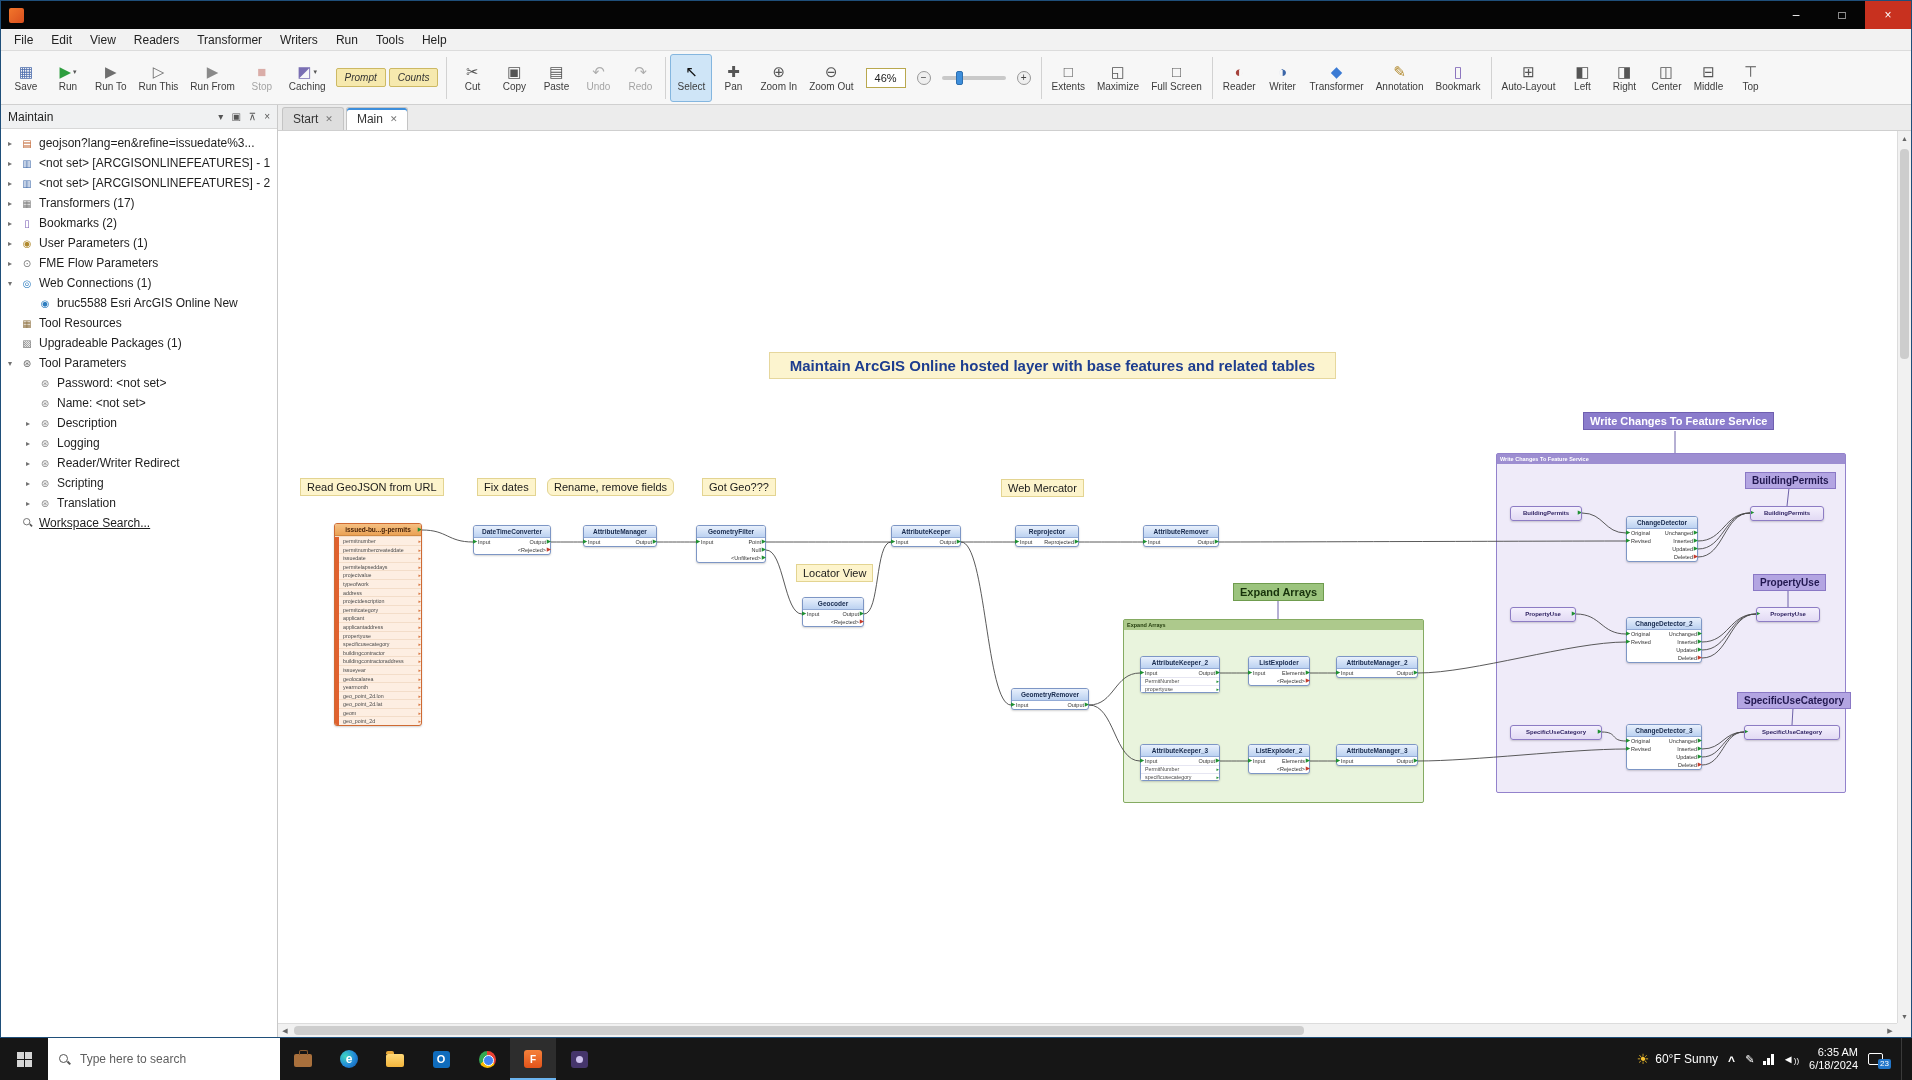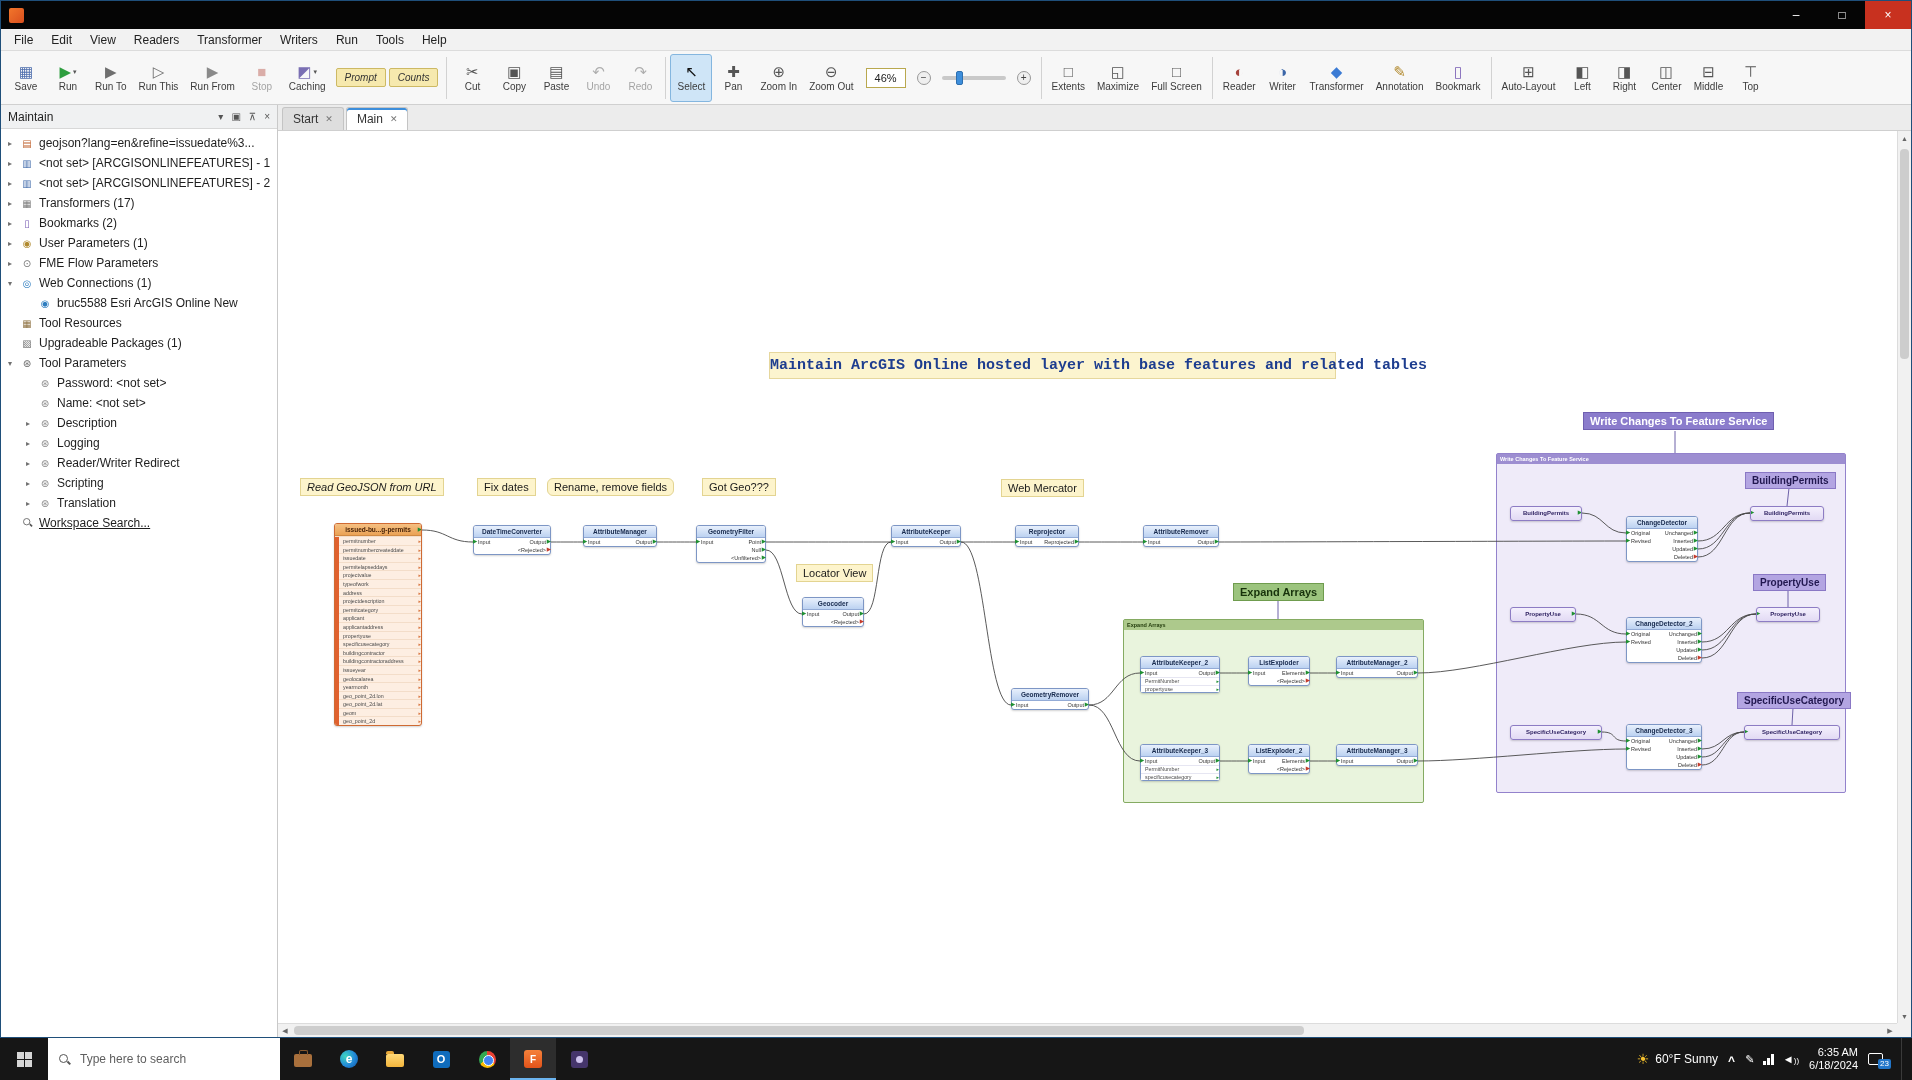--- a/index.html
+++ b/index.html
@@ -533,22 +533,22 @@
               <line x1="1511" y1="357" x2="1509" y2="375" class="leader"></line>
               <line x1="1510" y1="459" x2="1510" y2="476" class="leader"></line>
               <line x1="1515" y1="577" x2="1514" y2="594" class="leader"></line>
             </svg>
         <div class="region green" style="left: 845px; top: 488px; width: 301px; height: 184px;">
               <div class="region-title">Expand Arrays</div>
             </div>
             <div class="region purple" style="left: 1218px; top: 322px; width: 350px; height: 340px;">
               <div class="region-title">Write Changes To Feature Service</div>
             </div>
-            <div class="ann title" style="left: 491px; top: 221px; width: 567px; font-family: Liberation Mono, monospace;">Maintain ArcGIS Online hosted layer with base features and related tables</div>
-            <div class="ann yellow" style="left: 22px; top: 347px; font-style: italic;">Read GeoJSON from URL</div>
+            <div class="ann title" style="left: 491px; top: 221px; width: 567px;">Maintain ArcGIS Online hosted layer with base features and related tables</div>
+            <div class="ann yellow" style="left: 22px; top: 347px;">Read GeoJSON from URL</div>
             <div class="ann yellow" style="left: 199px; top: 347px;">Fix dates</div>
             <div class="ann yellow" style="left: 269px; top: 347px; border-radius: 6px;">Rename, remove fields</div>
             <div class="ann yellow" style="left: 424px; top: 347px;">Got Geo???</div>
             <div class="ann yellow" style="left: 723px; top: 348px;">Web Mercator</div>
             <div class="ann yellow" style="left: 518px; top: 433px;">Locator View</div>
             <div class="ann green" style="left: 955px; top: 452px;">Expand Arrays</div>
             <div class="ann purple" style="left: 1305px; top: 281px;">Write Changes To Feature Service</div>
             <div class="ann lavender" style="left: 1467px; top: 341px;">BuildingPermits</div>
             <div class="ann lavender" style="left: 1475px; top: 443px;">PropertyUse</div>
             <div class="ann lavender" style="left: 1459px; top: 561px;">SpecificUseCategory</div>

